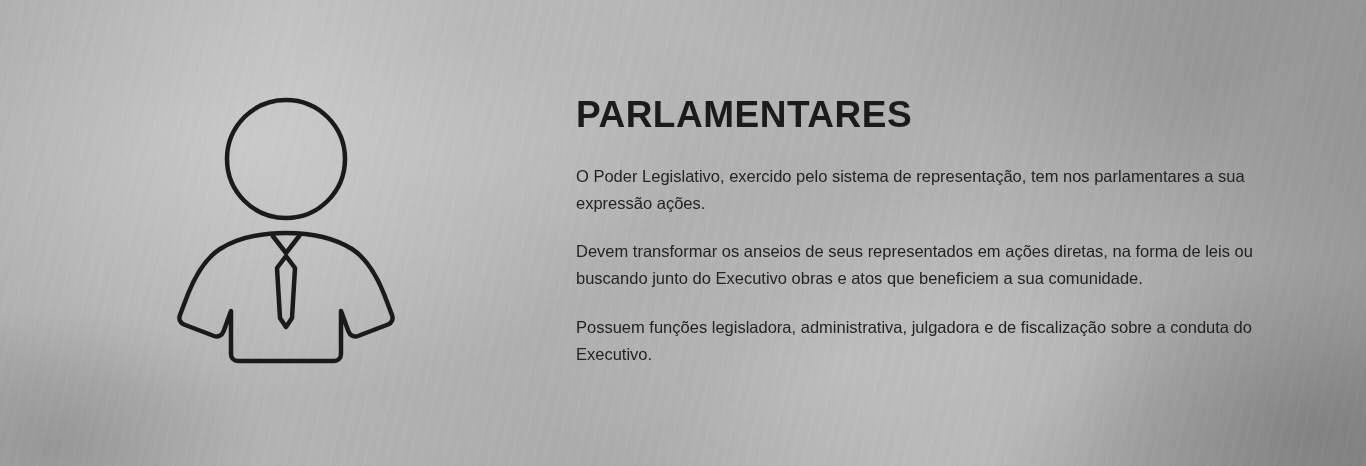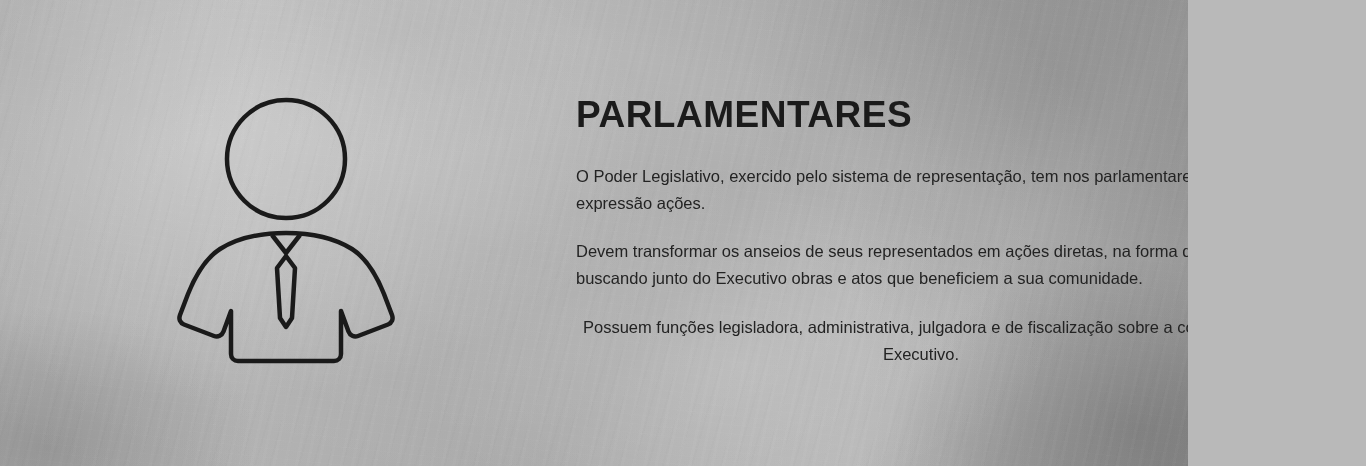--- a/index.html
+++ b/index.html
@@ -9,21 +9,21 @@
   body {
     width: 1366px;
     height: 466px;
     overflow: hidden;
     font-family: "Liberation Sans", sans-serif;
     background: #b9b9b9;
   }
 
   .banner {
     position: relative;
-    width: 1188px;
+    width: 1366px;
     height: 466px;
     overflow: hidden;
     background-color: #b5b5b5;
   }
 
   
   .bg-texture {
     position: absolute;
     inset: 0;
     background-color: #b4b4b4;
@@ -90,21 +90,20 @@
   .para {
     font-family: "Liberation Sans", sans-serif;
     font-size: 16.5px;
     line-height: 1.62;
     color: #232323;
     margin: 0 0 22px 0;
     max-width: 690px;
   }
   .para:last-child {
     margin-bottom: 0;
-    text-align: center;
   }
   .para.p2 {
     max-width: 700px;
   }
   .para.p3 {
     max-width: 690px;
   }
 </style>
 </head>
 <body>

